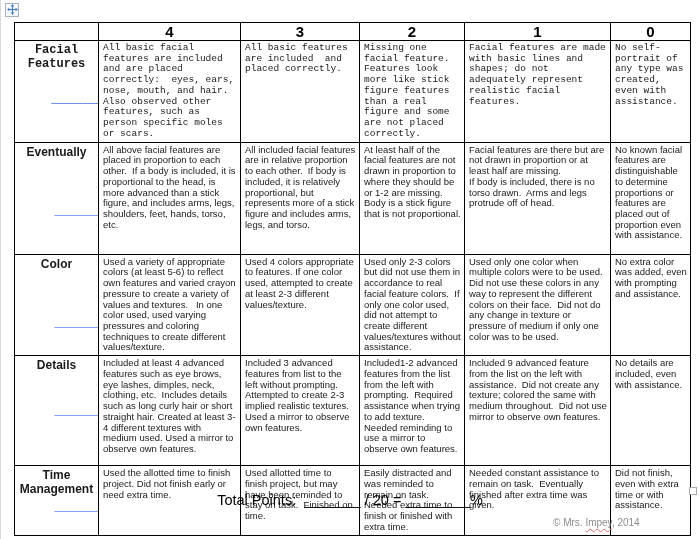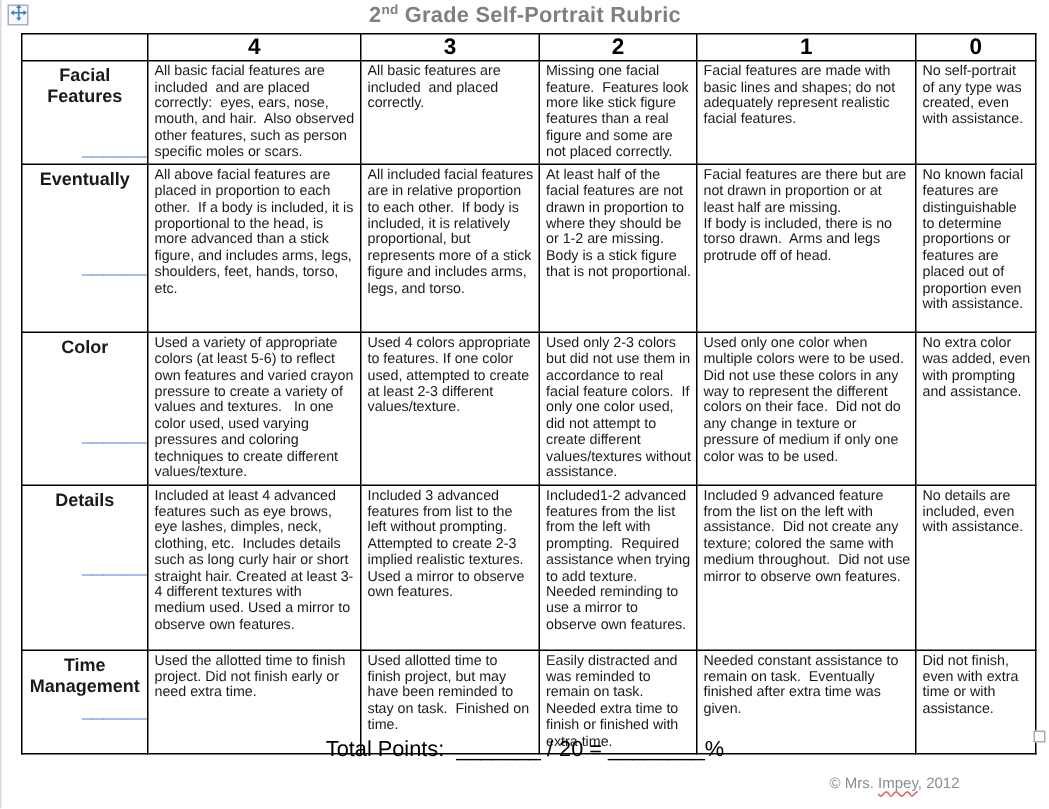--- a/index.html
+++ b/index.html
@@ -41,21 +41,21 @@
   .row-label { font-size: 12px; font-weight: bold; line-height: 1.15; }
   .blank {
     display: block; height: 10px; line-height: 5px;
     font-size: 13px; font-weight: bold; text-align: right; color:#1d4ed8;
   }
   tr.r1 .blank { margin-top: 24px; }
   tr.r2 .blank { margin-top: 48px; }
   tr.r3 .blank { margin-top: 48px; }
   tr.r4 .blank { margin-top: 34px; }
   tr.r5 .blank { margin-top: 6px; }
-  tr.r1 { height: 58px; }
+  tr.r1 { height: 58px; font-family: Liberation Mono, monospace; }
   tr.r2 { height: 112px; }
   tr.r3 { height: 96px; margin-top: 44px; }
   tr.r4 { height: 110px; }
   tr.r5 { height: 59px; }
   .cell-text {
     font-size: 9.5px; line-height: 1.13;
     padding: 2px 3px 2px 4px;
     white-space: pre-wrap;
     color: #1a1a1a;
   }
@@ -96,21 +96,20 @@
           <path d="M6 12 L8 9.4 L4 9.4 Z"></path>
           <path d="M0 6 L2.6 4 L2.6 8 Z"></path>
           <path d="M12 6 L9.4 4 L9.4 8 Z"></path>
           <rect x="5.4" y="2" width="1.2" height="8"></rect>
           <rect x="2" y="5.4" width="8" height="1.2"></rect>
         </g>
       </svg>
     </span>
   </div>
 
-  <div class="page-title"><span>2</span><sup>nd</sup><span> Grade Self-Portrait Rubric</span></div>
 
   <table class="rubric">
     <colgroup>
       <col style="width:84px">
         <col style="width:142px">
         <col style="width:119px">
       <col style="width:105px">
         <col style="width:146px">
         <col style="width:80px">
     </colgroup>
@@ -234,17 +233,17 @@
             <div class="cell-text">Did not finish, even with extra time or with assistance.</div>
           </td>
     </tr>
   </tbody>
     </table>
 
   <div class="footer-line">
     <span>Total Points:</span><span class="formula">_______ / 20 =  ________%</span>
   </div>
 
-  <div class="copyright"><span>© Mrs. </span><span class="misspelled">Impey</span><span>, 2012</span></div>
+  <div class="copyright"><span>© Mrs. </span><span class="misspelled">Impey</span><span>, 2014</span></div>
 
   <div class="resize-handle"></div>
 
 </div>
 
 </body></html>

